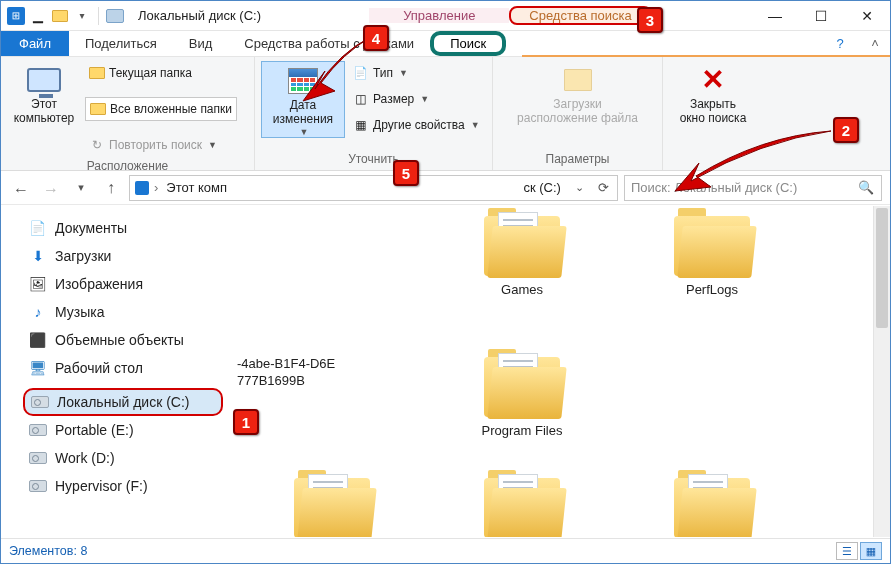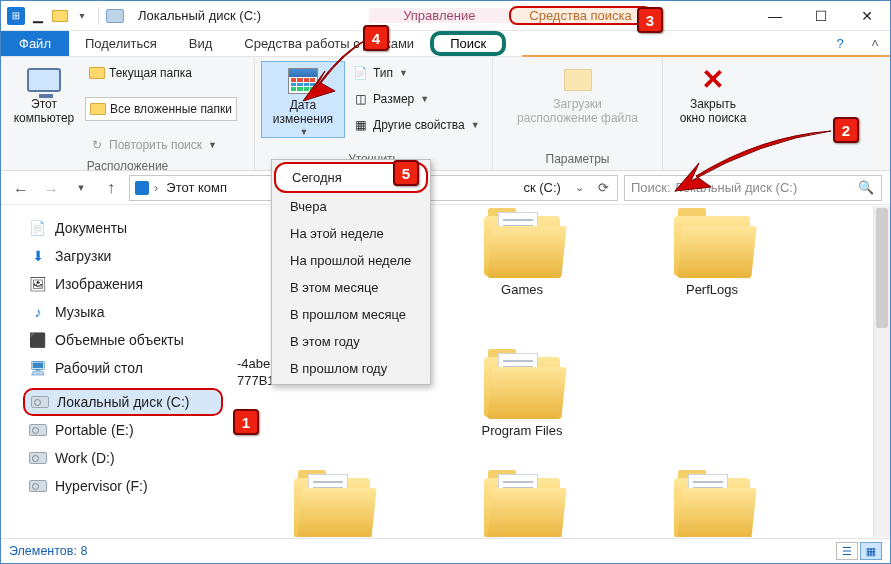--- a/index.html
+++ b/index.html
@@ -385,30 +385,20 @@
           </div>
 
       </div>
     </div>
   </div>
 
   <div class="vscroll">
       <div class="thumb"></div>
     </div>
 
-  <div class="dropdown">
-    <div class="dd-item hl">Сегодня</div>
-    <div class="dd-item">Вчера</div>
-    <div class="dd-item">На этой неделе</div>
-    <div class="dd-item">На прошлой неделе</div>
-    <div class="dd-item">В этом месяце</div>
-    <div class="dd-item">В прошлом месяце</div>
-    <div class="dd-item">В этом году</div>
-    <div class="dd-item">В прошлом году</div>
-  </div>
 
   <div class="statusbar">
     <span>Элементов: 8</span>
     <div class="view-toggle">
       <div class="vt">☰</div>
       <div class="vt active">▦</div>
     </div>
   </div>
 
   <div class="callout" style="left:232px; top:408px;">1</div>

